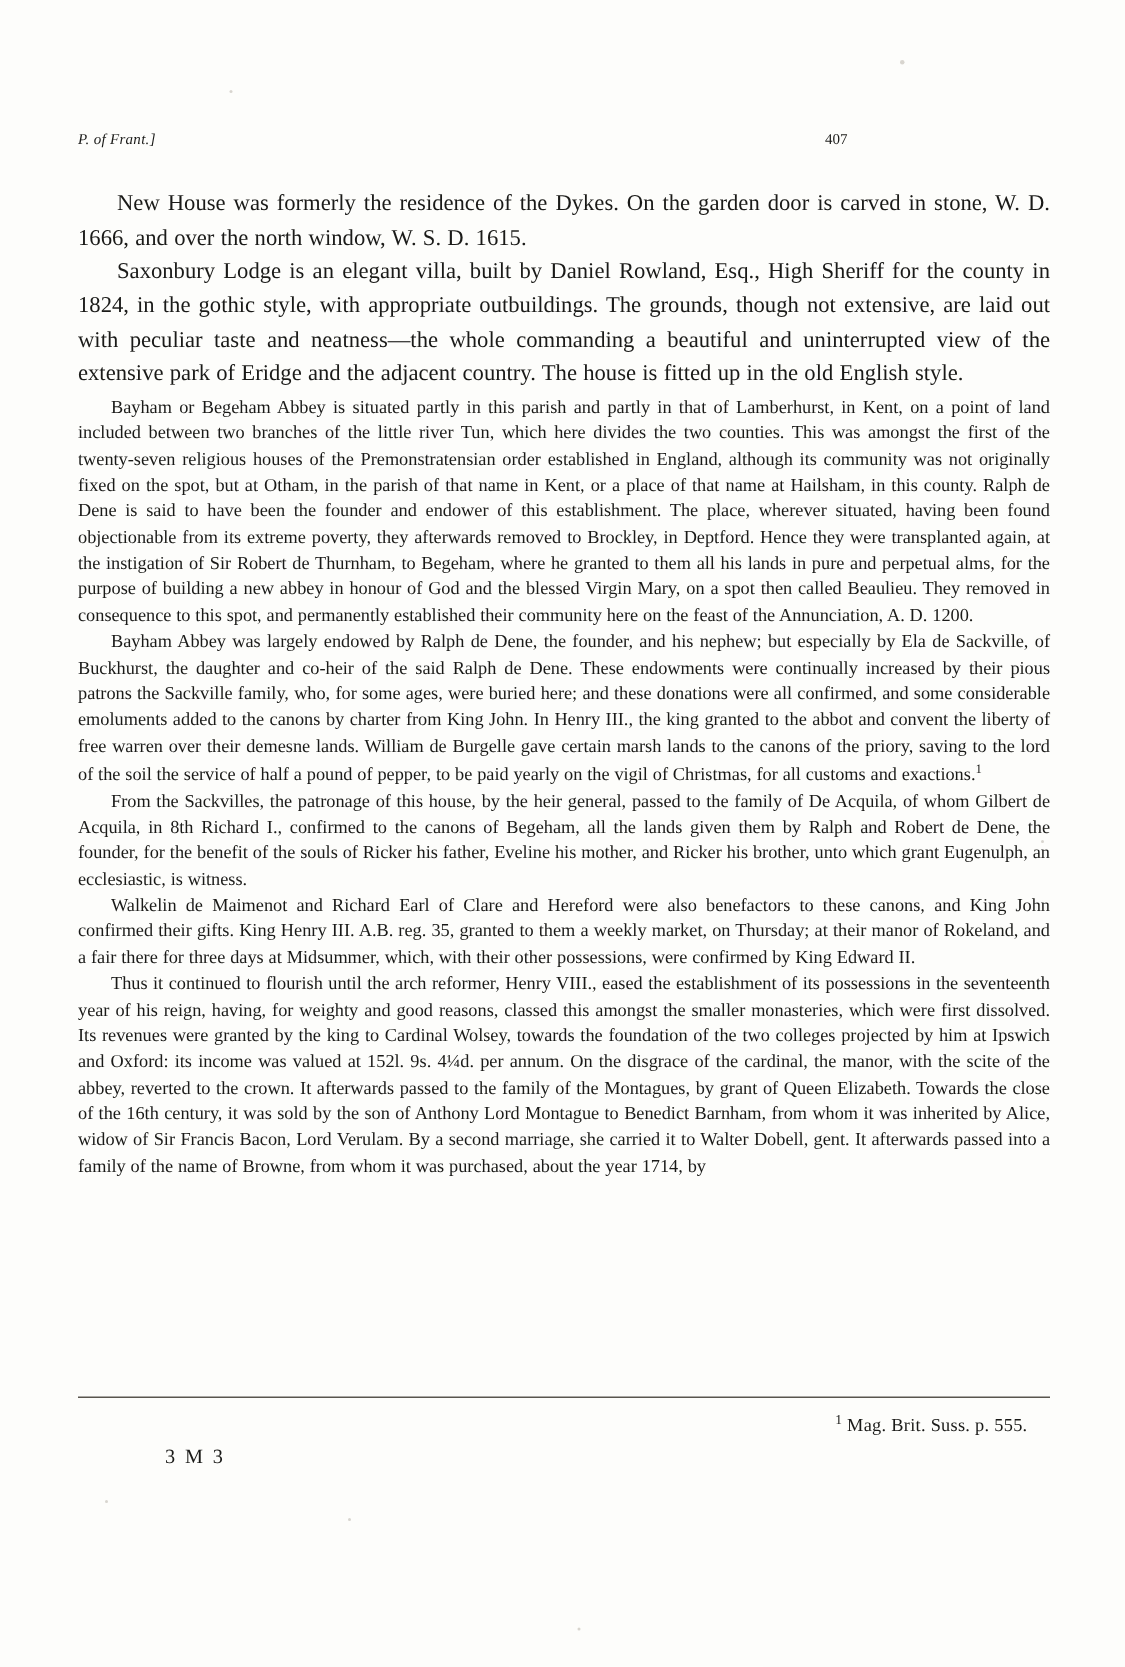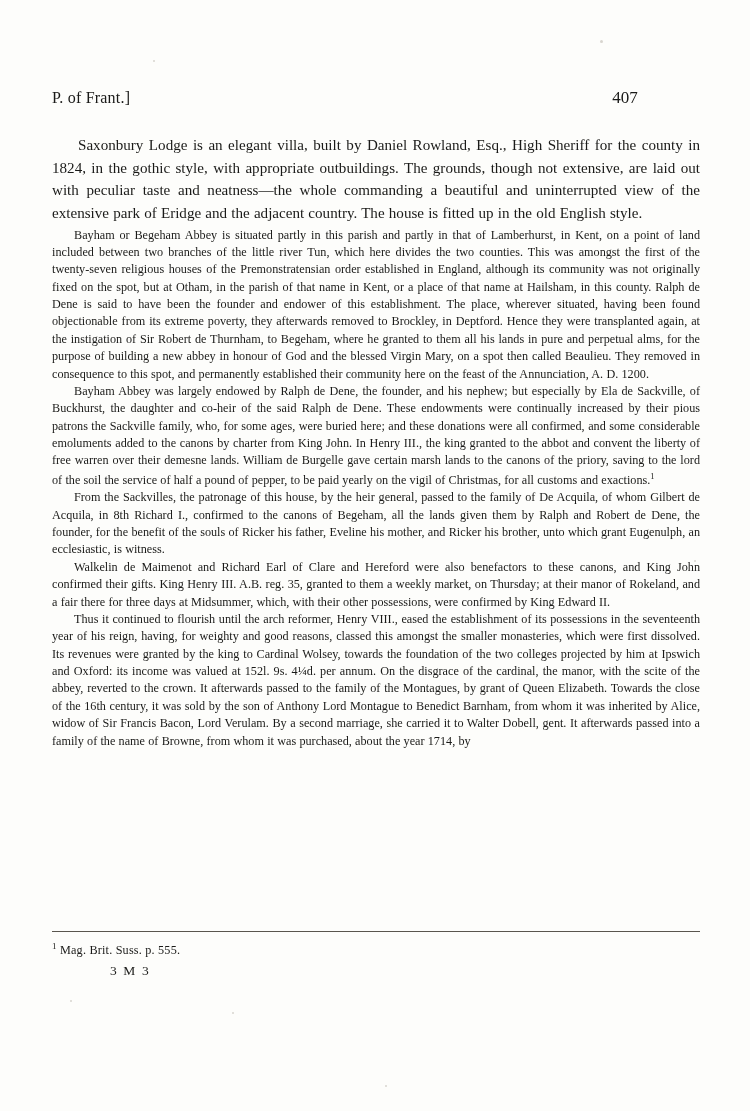--- a/index.html
+++ b/index.html
@@ -30,35 +30,36 @@
   }
   
   .runhead {
     display: flex;
     align-items: baseline;
     justify-content: space-between;
     width: 100%;
     margin-bottom: 26px;
   }
   .runhead-left {
-    font-size: 16px;
+    font-style: italic;
+    font-size: 10px;
     letter-spacing: 0.2px;
     white-space: nowrap;
     width: 150px;
   }
   .runhead-center {
     font-size: 15.5px;
     letter-spacing: 0.9px;
     text-align: center;
     flex: 1;
     white-space: nowrap;
   }
   .runhead-right {
-    font-size: 17px;
-    text-align: center;
+    font-size: 10px;
+    text-align: left;
     width: 150px;
     white-space: nowrap;
   }
   
   p.lead {
     font-size: 15.1px;
     line-height: 1.50;
     text-align: justify;
     margin: 0 0 2px 0;
     text-indent: 26px;
@@ -81,24 +82,24 @@
     position: absolute;
     left: 52px;
     top: 931px;
     width: 648px;
     border: none;
     border-top: 1px solid #59554e;
     margin: 0;
   }
   .footnote {
     position: absolute;
-    left: 52px;
+    left: 37px;
     top: 941px;
     width: 648px;
-    text-align: left;
+    text-align: right;
     font-size: 12.2px;
     letter-spacing: 0.2px;
   }
   .footnote sup {
     font-size: 9px;
     vertical-align: super;
   }
   .signature {
     position: absolute;
     left: 110px;
@@ -123,20 +124,23 @@
 
 <div class="page">
 
   <div class="content">
 
     <div class="runhead">
       <div class="runhead-left">P. of Frant.]</div>
       <div class="runhead-right">407</div>
     </div>
 
+    <p class="lead tight">
+      <span>New House was formerly the residence of the Dykes.  On the garden door is carved in stone, W. D. 1666, and over the north window, W. S. D. 1615.</span>
+    </p>
 
     <p class="lead">
       <span>Saxonbury Lodge is an elegant villa, built by Daniel Rowland, Esq., High Sheriff for the county in 1824, in the gothic style, with appropriate outbuildings.  The grounds, though not extensive, are laid out with peculiar taste and neatness—the whole commanding a beautiful and uninterrupted view of the extensive park of Eridge and the adjacent country.  The house is fitted up in the old English style.</span>
     </p>
 
     <div class="smallblock">
 
       <p class="small">
         <span>Bayham or Begeham Abbey is situated partly in this parish and partly in that of Lamberhurst, in Kent, on a point of land included between two branches of the little river Tun, which here divides the two counties.  This was amongst the first of the twenty-seven religious houses of the Premonstratensian order established in England, although its community was not originally fixed on the spot, but at Otham, in the parish of that name in Kent, or a place of that name at Hailsham, in this county.  Ralph de Dene is said to have been the founder and endower of this establishment.  The place, wherever situated, having been found objectionable from its extreme poverty, they afterwards removed to Brockley, in Deptford.  Hence they were transplanted again, at the instigation of Sir Robert de Thurnham, to Begeham, where he granted to them all his lands in pure and perpetual alms, for the purpose of building a new abbey in honour of God and the blessed Virgin Mary, on a spot then called Beaulieu.  They removed in consequence to this spot, and permanently established their community here on the feast of the Annunciation, A. D. 1200.</span>
       </p>

